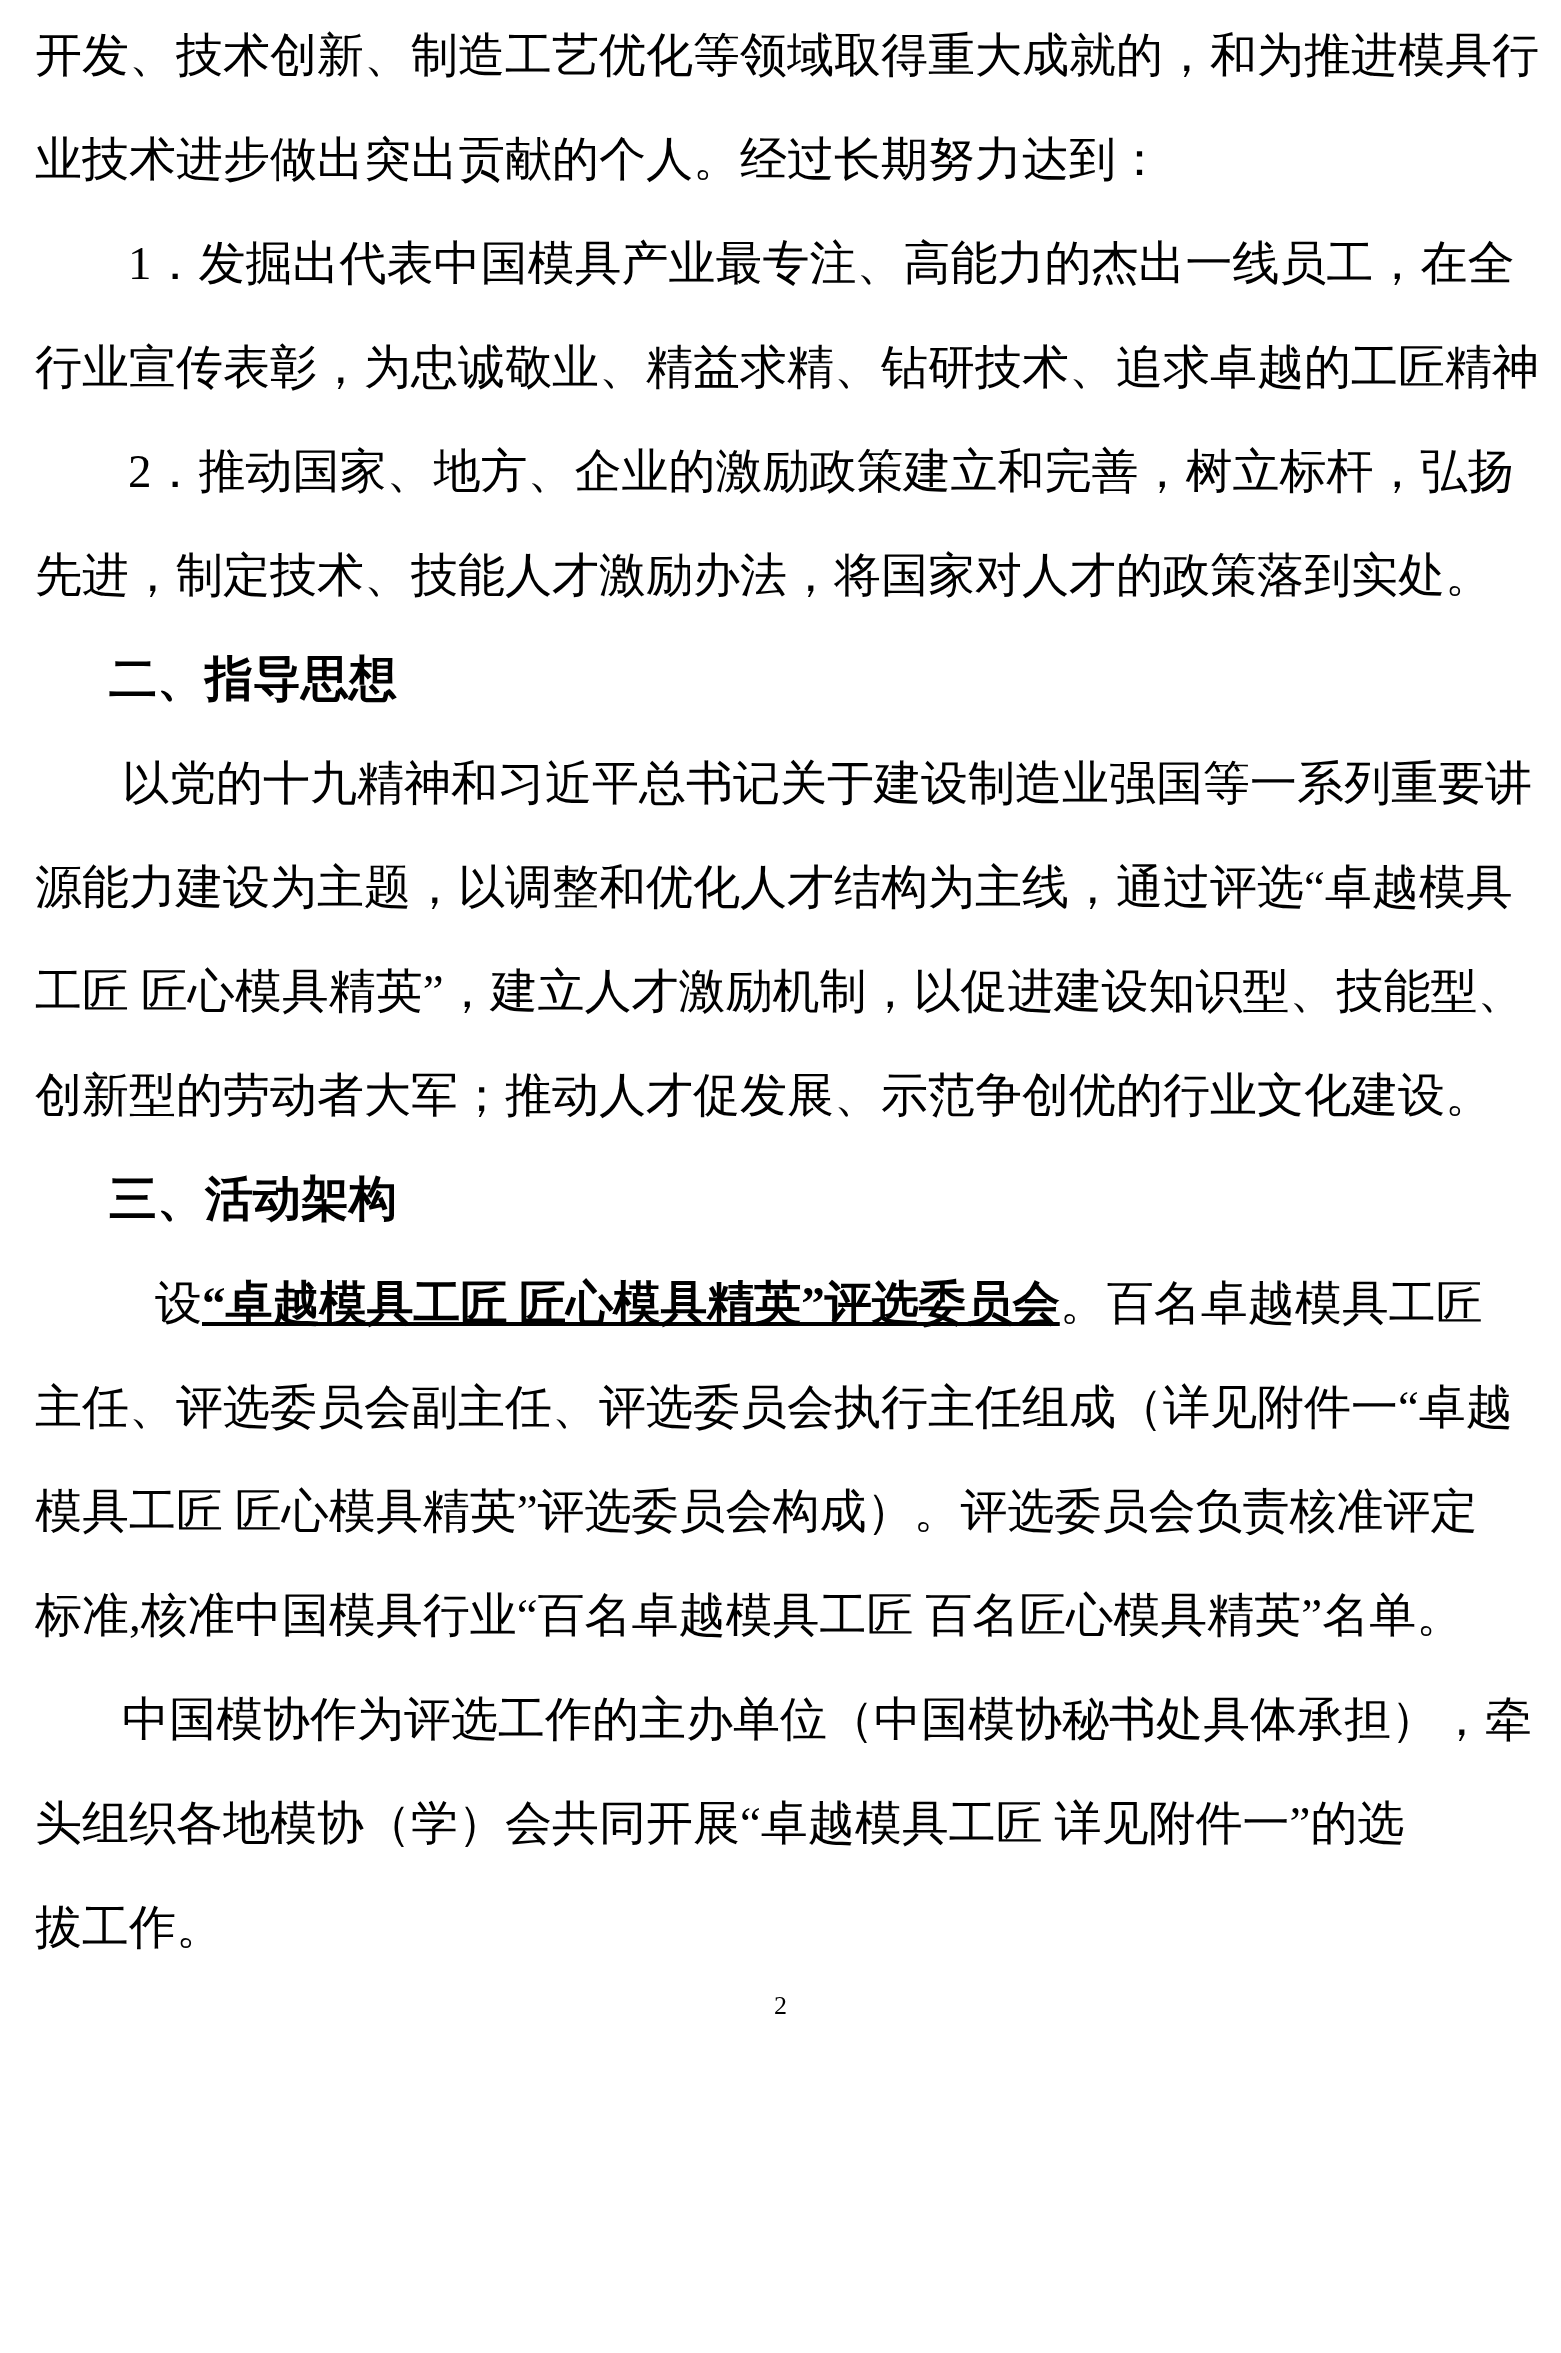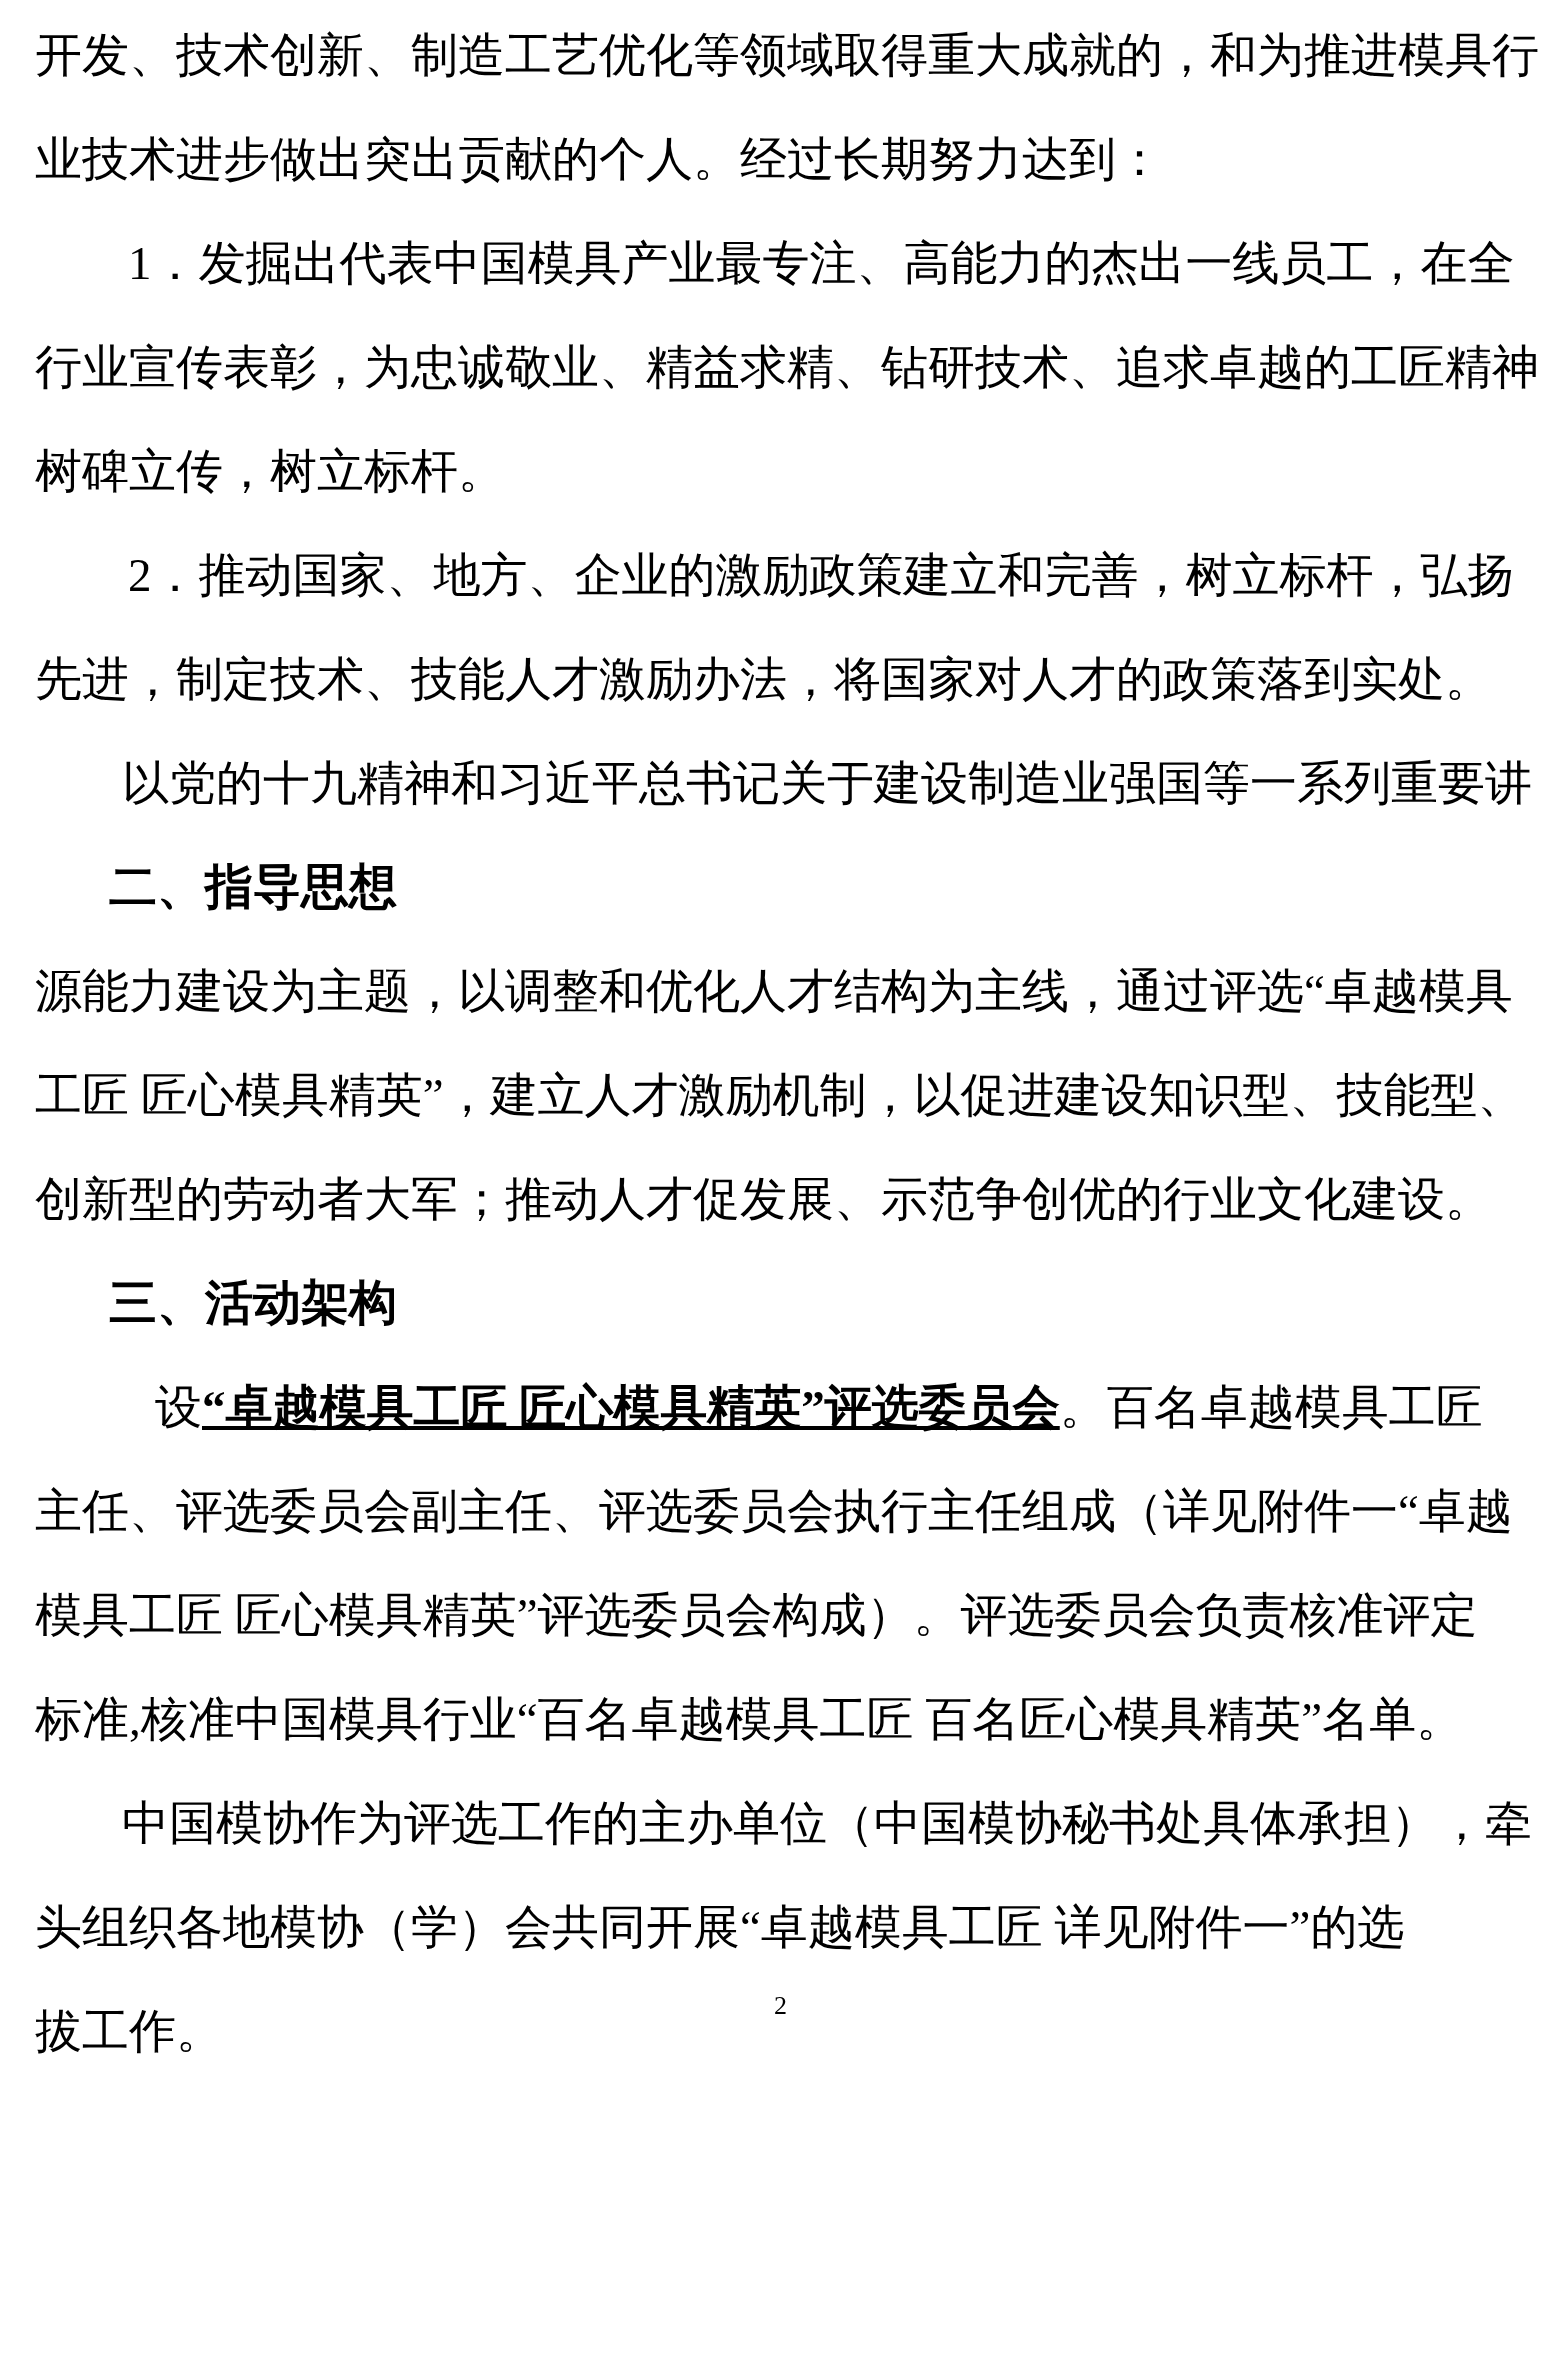--- a/index.html
+++ b/index.html
@@ -44,27 +44,26 @@
 </head>
 <body>
 
 <div class="page">
   <div class="text-area">
 
     <div class="line ind-none"><span>开发、技术创新、制造工艺优化等领域取得重大成就的，和为推进模具行</span></div>
     <div class="line ind-none"><span>业技术进步做出突出贡献的个人。经过长期努力达到：</span></div>
     <div class="line ind-item"><span>1．发掘出代表中国模具产业最专注、高能力的杰出一线员工，在全</span></div>
     <div class="line ind-none"><span>行业宣传表彰，为忠诚敬业、精益求精、钻研技术、追求卓越的工匠精神</span></div>
-    <div class="line ind-none"><span>树碑立传，树立标杆。</span></div>
     <div class="line ind-item"><span>2．推动国家、地方、企业的激励政策建立和完善，树立标杆，弘扬</span></div>
     <div class="line ind-none"><span>先进，制定技术、技能人才激励办法，将国家对人才的政策落到实处。</span></div>
 
+    <div class="line ind-head heading"><span>二、指导思想</span></div>
+
     <div class="line ind-para"><span>以党的十九精神和习近平总书记关于建设制造业强国等一系列重要讲</span></div>
-
-    <div class="line ind-head heading"><span>二、指导思想</span></div>
     <div class="line ind-none"><span>源能力建设为主题，以调整和优化人才结构为主线，通过评选“卓越模具</span></div>
     <div class="line ind-none"><span>工匠 匠心模具精英”，建立人才激励机制，以促进建设知识型、技能型、</span></div>
     <div class="line ind-none"><span>创新型的劳动者大军；推动人才促发展、示范争创优的行业文化建设。</span></div>
 
     <div class="line ind-head heading"><span>三、活动架构</span></div>
 
     <div class="line ind-she"><span>设</span><span class="bold-seg">“卓越模具工匠 匠心模具精英”评选委员会</span><span>。百名卓越模具工匠</span></div>
 
     <div class="line ind-none"><span>主任、评选委员会副主任、评选委员会执行主任组成（详见附件一“卓越</span></div>
     <div class="line ind-none"><span>模具工匠 匠心模具精英”评选委员会构成）。评选委员会负责核准评定</span></div>

